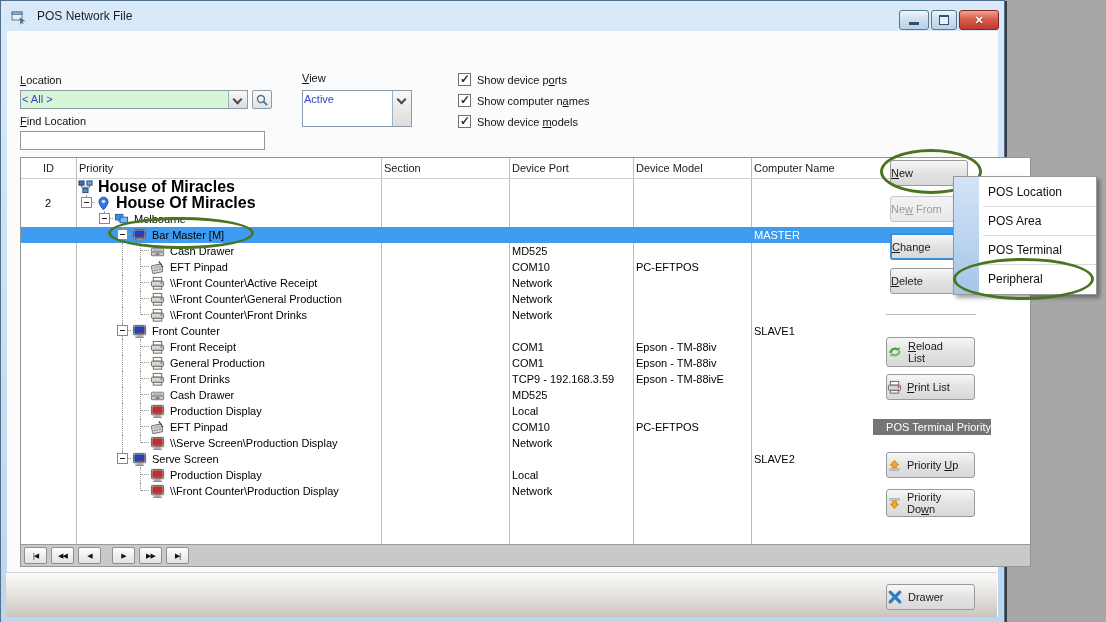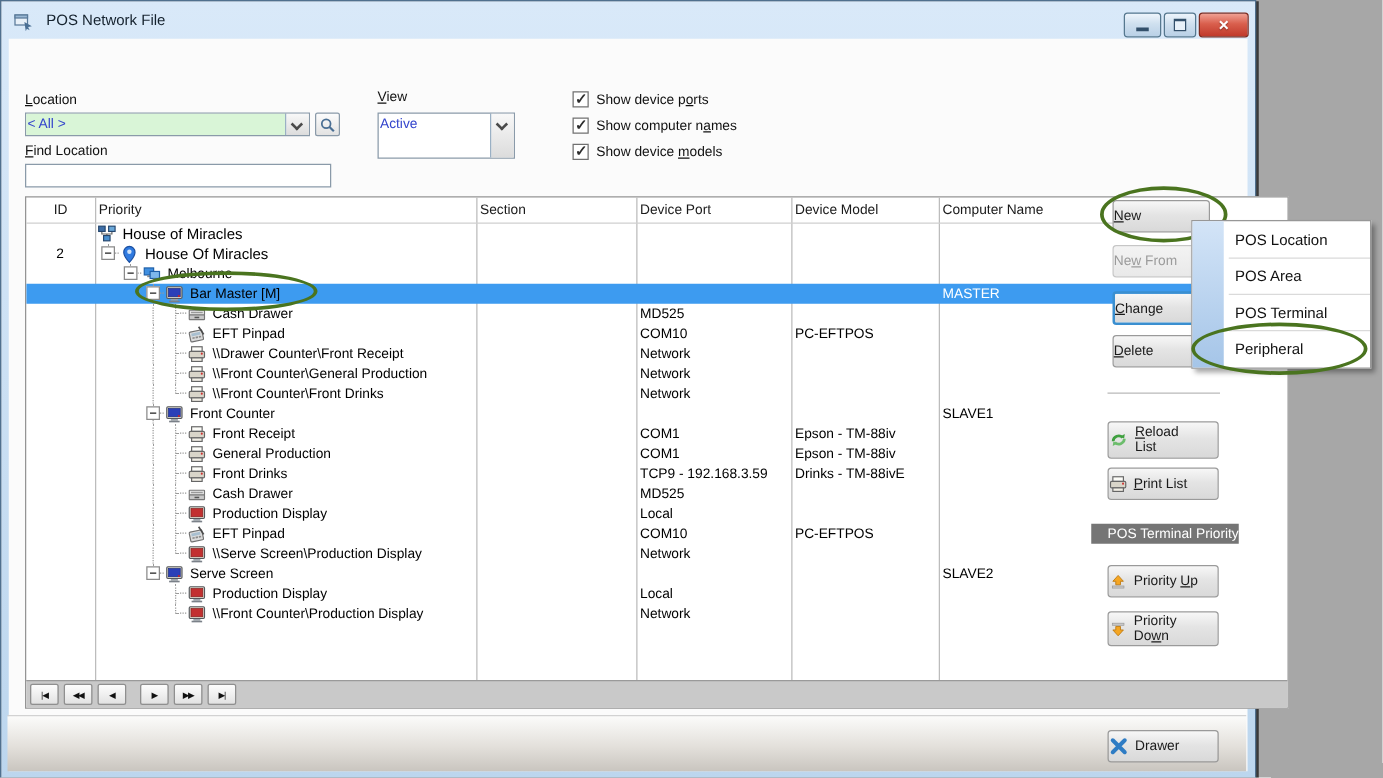--- a/index.html
+++ b/index.html
@@ -58,21 +58,21 @@
   .trow.selected .c-comp{color:#fff}
   .tcell{position:relative;width:18px;height:16px;flex:none}
   .tcell.vline::before{content:"";position:absolute;left:8px;top:0;bottom:0;border-left:1px dotted #9a9a9a}
   .tcell.elbow::before{content:"";position:absolute;left:8px;top:0;bottom:0;border-left:1px dotted #9a9a9a}
   .tcell.elbow.end::before{bottom:8px}
   .tcell.elbow::after{content:"";position:absolute;left:9px;top:7px;width:8px;border-top:1px dotted #9a9a9a}
   .expander{position:absolute;left:3px;top:2px;width:11px;height:11px;background:#fff;border:1px solid #8a8a8a;box-sizing:border-box;z-index:2;cursor:pointer}
   .expander::after{content:"";position:absolute;left:2px;top:4px;width:5px;border-top:1px solid #222}
   .ticon{flex:none;width:15px;height:15px;margin-right:3px}
   .tlabel{font-size:11px;padding:0 2px;white-space:nowrap}
-  .trow.bold .tlabel{font-weight:normal;font-size:12px}
+  .trow.bold .tlabel{font-weight:bold;font-size:16px}
   .pager{position:absolute;left:0;bottom:0;right:0;height:21px;background:#c9c9c9;border-top:1px solid #9a9a9a;display:flex;align-items:center;padding-left:3px;gap:4px}
   .pbtn{width:23px;height:17px;background:linear-gradient(#fdfdfd,#e2e2e2);border:1px solid #8f8f8f;border-radius:2px;
     font-size:7px;letter-spacing:-1px;display:flex;align-items:center;justify-content:center;color:#111;cursor:pointer;box-sizing:border-box}
 
   
   .btn{position:absolute;display:flex;align-items:center;justify-content:flex-start;gap:5px;box-sizing:border-box;
     background:linear-gradient(#f7f7f7,#e4e4e4 45%,#d9d9d9);border:1px solid #9a9a9a;border-radius:3px;
     font-size:11px;color:#1a1a1a;cursor:pointer}
   .btn .txt{text-align:left;line-height:12px}
   .btn.disabled{color:#9b9b9b;border-color:#c6c6c6;background:linear-gradient(#f3f3f3,#e9e9e9)}
@@ -349,21 +349,21 @@
         <div class="trow">
           <div class="cell c-id"></div>
           <div class="cell c-tree">
             <span class="tcell"></span>
             <span class="tcell"></span>
             <span class="tcell vline"></span>
             <span class="tcell elbow"></span>
             <span class="ticon"><svg width="15" height="15">
                 <use href="#i-printer"></use>
               </svg></span>
-            <span class="tlabel">\\Drawer Counter\Front Receipt</span>
+            <span class="tlabel">\\Front Counter\Active Receipt</span>
           </div>
           <div class="cell c-sec"></div>
           <div class="cell c-port">Network</div>
           <div class="cell c-model"></div>
           <div class="cell c-comp"></div>
         </div>
         <div class="trow">
           <div class="cell c-id"></div>
           <div class="cell c-tree">
             <span class="tcell"></span>
@@ -456,21 +456,21 @@
             <span class="tcell"></span>
             <span class="tcell vline"></span>
             <span class="tcell elbow"></span>
             <span class="ticon"><svg width="15" height="15">
                 <use href="#i-printer"></use>
               </svg></span>
             <span class="tlabel">Front Drinks</span>
           </div>
           <div class="cell c-sec"></div>
           <div class="cell c-port">TCP9 - 192.168.3.59</div>
-          <div class="cell c-model">Drinks - TM-88ivE</div>
+          <div class="cell c-model">Epson - TM-88ivE</div>
           <div class="cell c-comp"></div>
         </div>
         <div class="trow">
           <div class="cell c-id"></div>
           <div class="cell c-tree">
             <span class="tcell"></span>
             <span class="tcell"></span>
             <span class="tcell vline"></span>
             <span class="tcell elbow"></span>
             <span class="ticon"><svg width="15" height="15">

